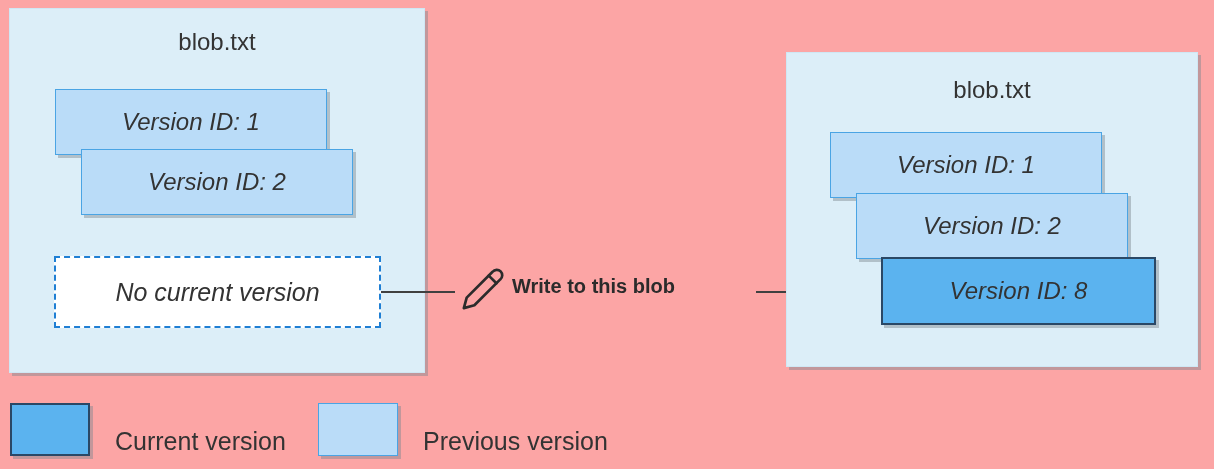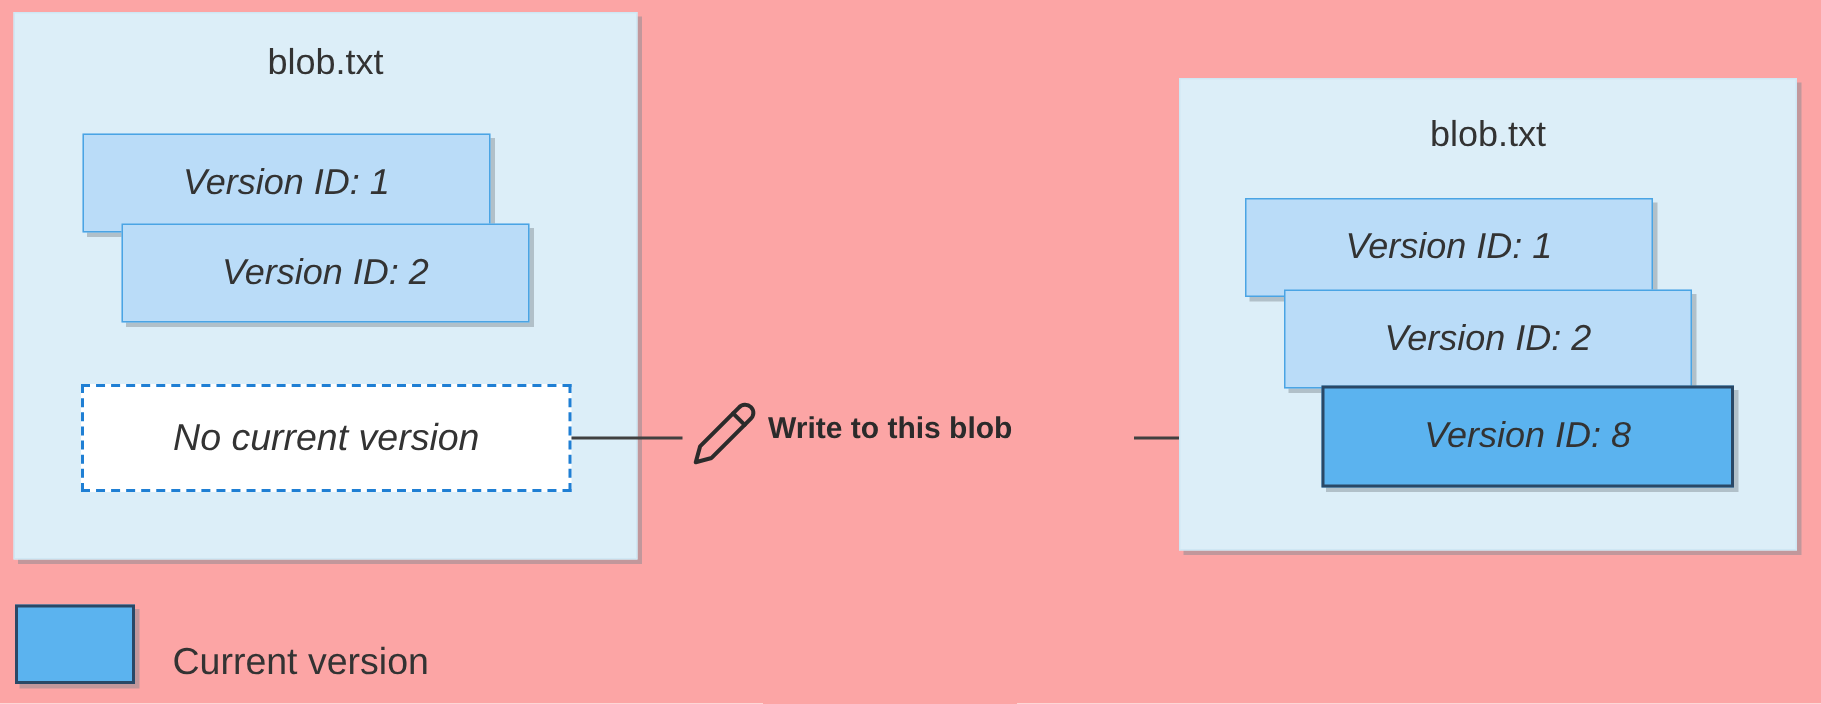--- a/index.html
+++ b/index.html
@@ -134,14 +134,18 @@
     </div>
     <div class="version-box current vb3">
       <span>Version ID: 8</span>
     </div>
   </section>
 
   <div class="legend-item li-current">
     <span class="swatch current"></span>
     <span>Current version</span>
   </div>
+  <div class="legend-item li-previous">
+    <span class="swatch previous"></span>
+    <span>Previous version</span>
+  </div>
 
 </div>
 
 </body></html>

